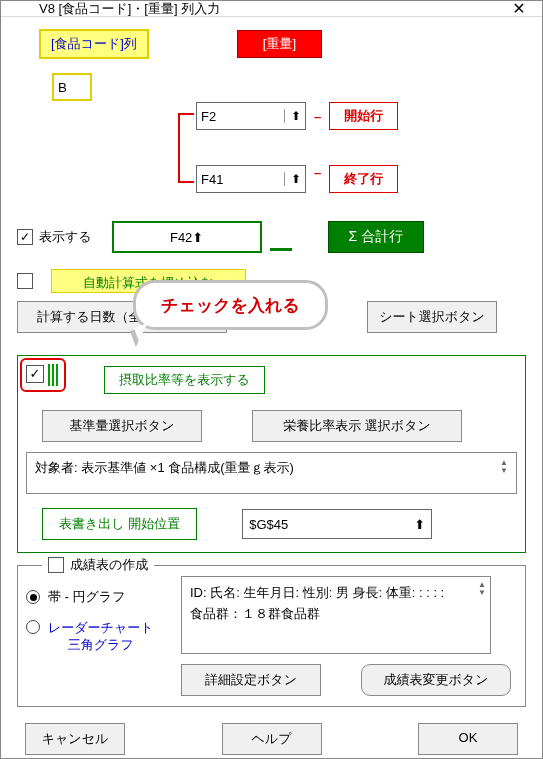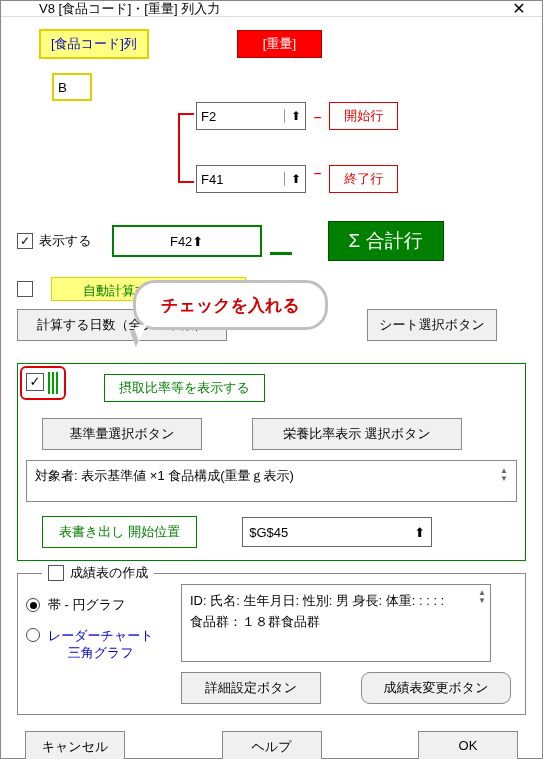--- a/index.html
+++ b/index.html
@@ -18,29 +18,29 @@
   .field-b { width: 40px; height: 28px; border: 2px solid #e0d000; background: #fff; padding: 2px 4px; margin-left: 35px; margin-top: 6px; }
 
   .bracket { border-left: 2px solid #d00; width: 16px; height: 70px; position: absolute; left: 177px; top: 96px; }
   .bracket::before, .bracket::after { content:""; position:absolute; width:14px; height:2px; background:#d00; left:0; }
   .bracket::before { top:0; }
   .bracket::after { bottom:0; }
 
   .cell-input { width: 110px; height: 28px; border: 1px solid #666; background: #fff; display: flex; align-items: center; justify-content: space-between; padding: 0 4px; }
   .cell-input .up { font-size: 12px; border-left:1px solid #999; padding-left:6px; }
   .dash-red { color: #d00; margin: 0 8px; font-weight: bold; }
-  .tag-row { color: #d00; border: 1px solid #d00; padding: 4px 14px; background: #fff; }
+  .tag-row { color: #d00; border: 1px solid #d00; padding: 4px 14px; background: #fff; font-weight: bold; }
 
   .row-start { position: absolute; left: 195px; top: 85px; display:flex; align-items:center; }
   .row-end { position: absolute; left: 195px; top: 148px; display:flex; }
 
   .row-sum { display:flex; align-items:center; margin-top: 120px; }
   .chk { width:16px; height:16px; border:1px solid #555; display:inline-flex; align-items:center; justify-content:center; font-size:12px; background:#fff; }
   .sum-input { width:150px; height:32px; border:2px solid #008000; background:#fff; display:flex; align-items:center; justify-content:center; padding:0 6px; margin-left:20px;}
-  .sum-btn { background:#008000; color:#fff; padding:6px 20px; margin-left:36px; border:1px solid #005000; font-size:19px;}
+  .sum-btn { background:#008000; color:#fff; padding:6px 20px; margin-left:36px; border:1px solid #005000; font-size:14px;}
   .sum-underline { width:22px; height:3px; background:#008000; display:inline-block; margin-left:8px; vertical-align:bottom; position:relative; top:12px;}
 
   .row-auto { display:flex; align-items:center; margin-top:16px; }
   .auto-label { background:#ffff80; color:#008000; border:1px solid #e0d000; padding:4px 10px; margin-left:18px; width:195px; text-align:center; position:relative; overflow:hidden; height:24px;}
 
   .btn { background:#f0f0f0; border:1px solid #888; padding:6px 10px; cursor:pointer; text-align:center; }
   .row-calc { display:flex; align-items:center; margin-top:8px; gap:140px; }
   .btn-days { width:210px; }
   .btn-sheet { width:130px; }
 

